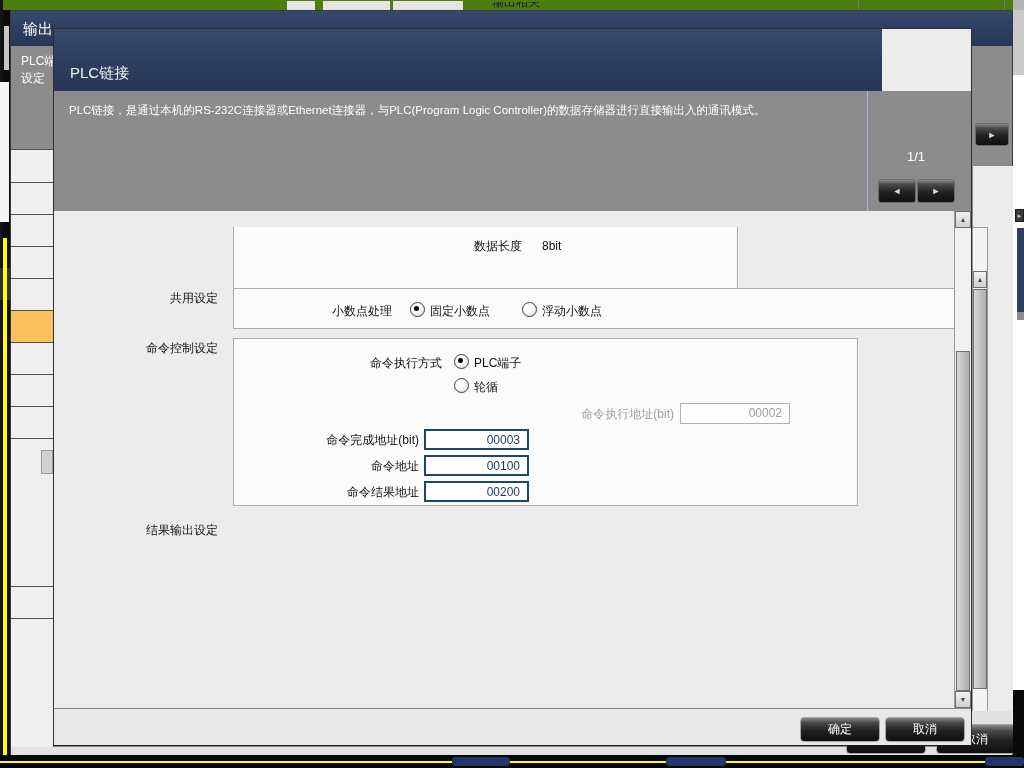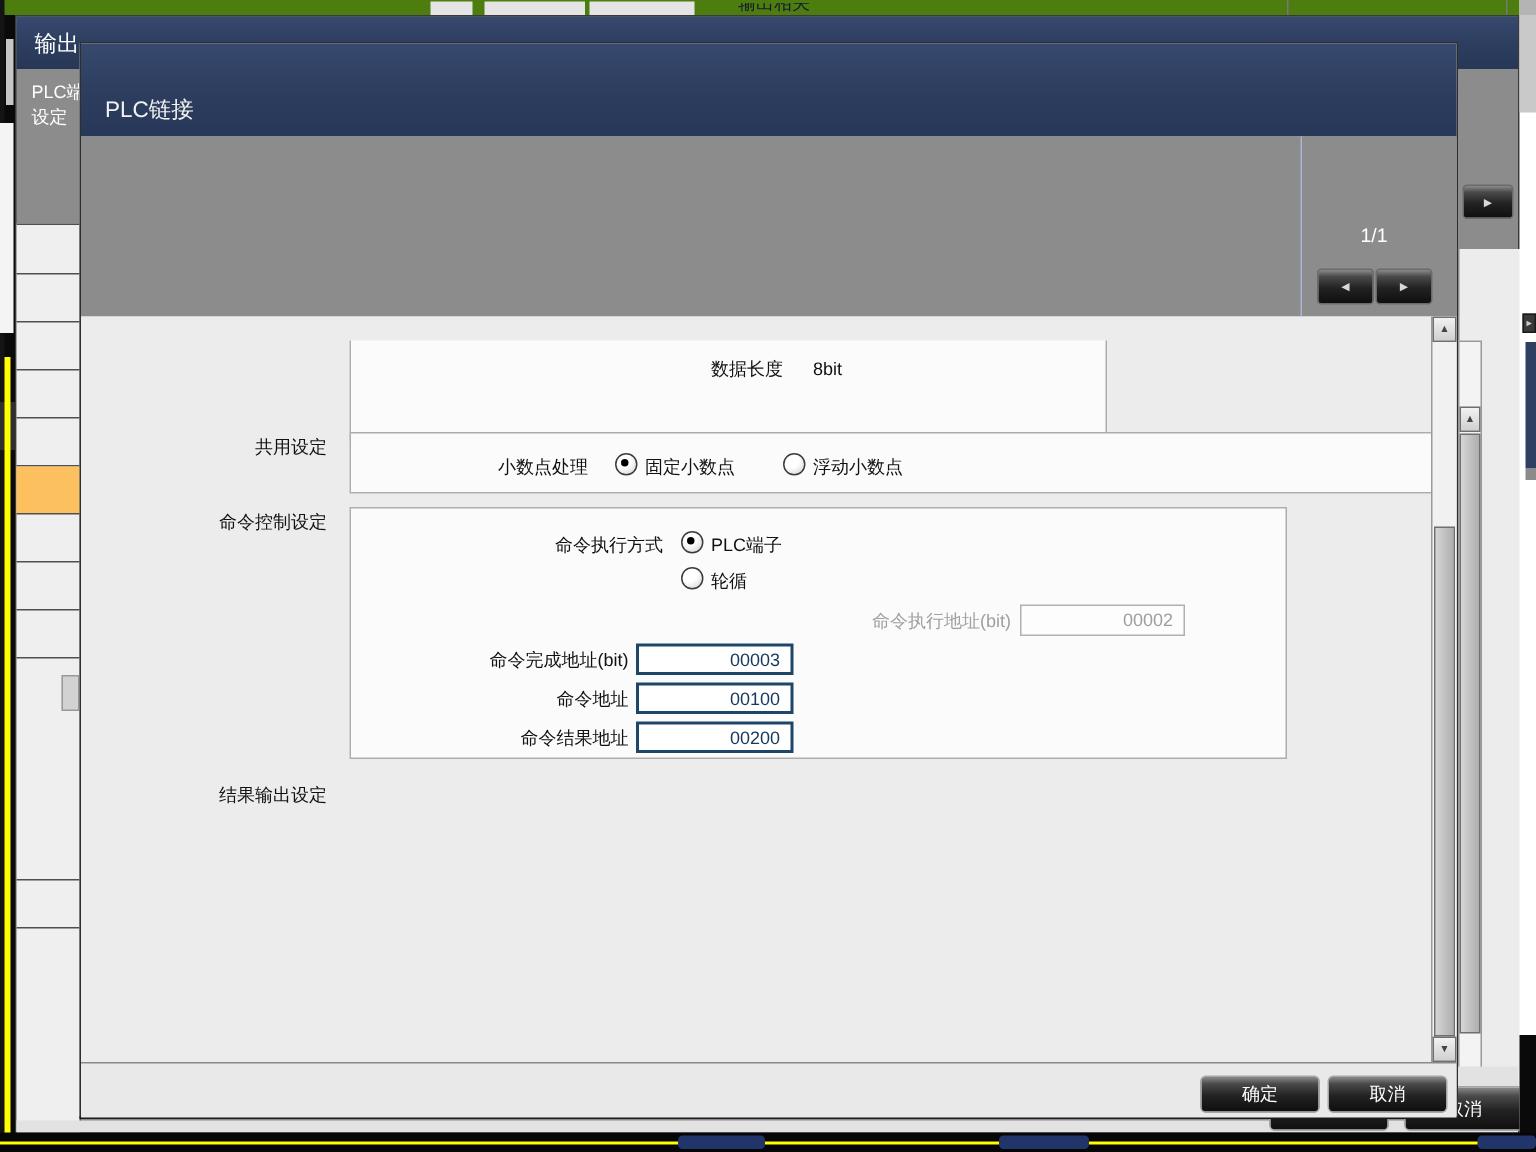--- a/index.html
+++ b/index.html
@@ -100,26 +100,27 @@
 
 <div class="abs" style="left:0;top:755px;width:1024px;height:13px;background:#060606">
   <div class="abs" style="left:0;top:6px;width:1000px;height:2px;background:#ffff00"></div>
   <div class="abs" style="left:452px;top:2px;width:58px;height:9px;background:#22356a;border-radius:3px"></div>
   <div class="abs" style="left:666px;top:2px;width:60px;height:9px;background:#22356a;border-radius:3px"></div>
   <div class="abs" style="left:985px;top:2px;width:39px;height:9px;background:#22356a;border-radius:3px"></div>
 </div>
 
 <div class="abs" style="left:53px;top:28px;width:919px;height:718px;background:#ececec;border:1px solid #2e2e2e;border-bottom:2px solid #1a1a1a">
 
-  <div class="abs navy" style="left:0;top:0;width:917px;height:62px">
+  <div class="abs navy" style="left:0;top:0;width:828px;height:62px">
     <div style="position:absolute;left:16px;top:35px;font-size:15px;color:#f2f2f2;white-space:nowrap">PLC链接</div>
   </div>
 
   <div class="abs" style="left:0;top:62px;width:917px;height:120px;background:#8c8c8c">
     <div class="abs" style="left:15px;top:12px;width:795px;height:50px;overflow:hidden">
+      <div class="t w" style="font-size:11.5px;line-height:15px">PLC链接，是通过本机的RS-232C连接器或Ethernet连接器，与PLC(Program Logic Controller)的数据存储器进行直接输出入的通讯模式。</div>
     </div>
     <div class="abs" style="left:813px;top:0;width:1px;height:120px;background:#a8b4d6"></div>
     <div class="abs w" style="left:822px;top:58px;width:80px;font-size:13px;text-align:center;color:#fff">1/1</div>
     <div class="abs btn-dark btn-sm" style="left:824px;top:88px;width:38px;height:24px">
       <span>◄</span>
     </div>
     <div class="abs btn-dark btn-sm" style="left:863px;top:88px;width:38px;height:24px">
       <span>►</span>
     </div>
   </div>

